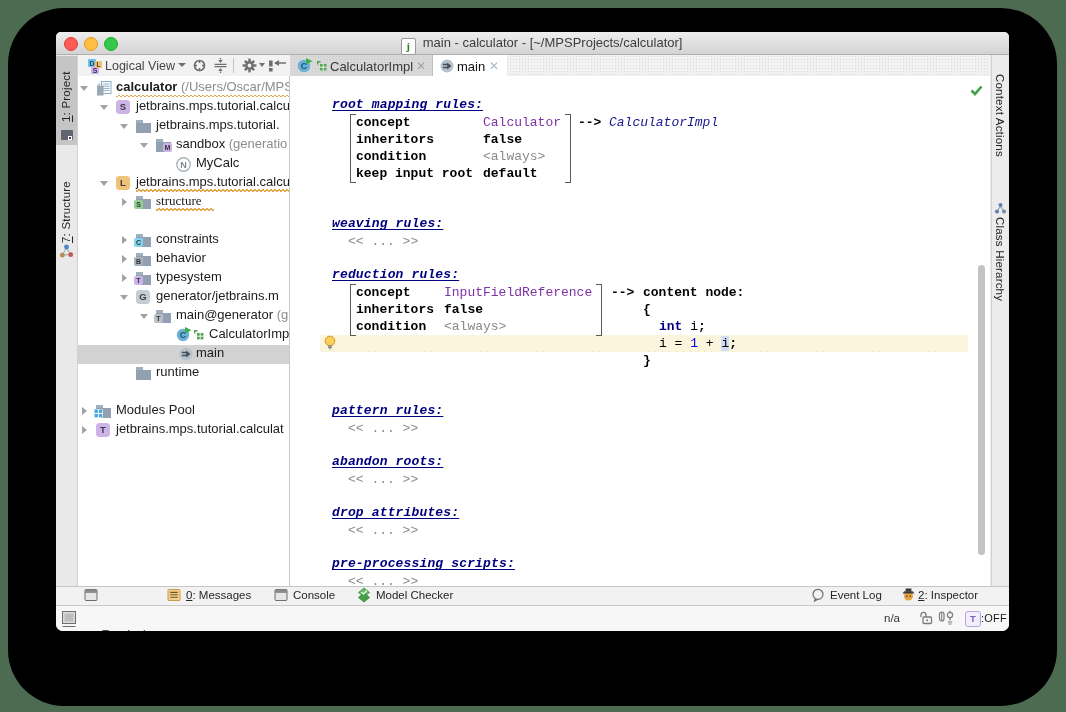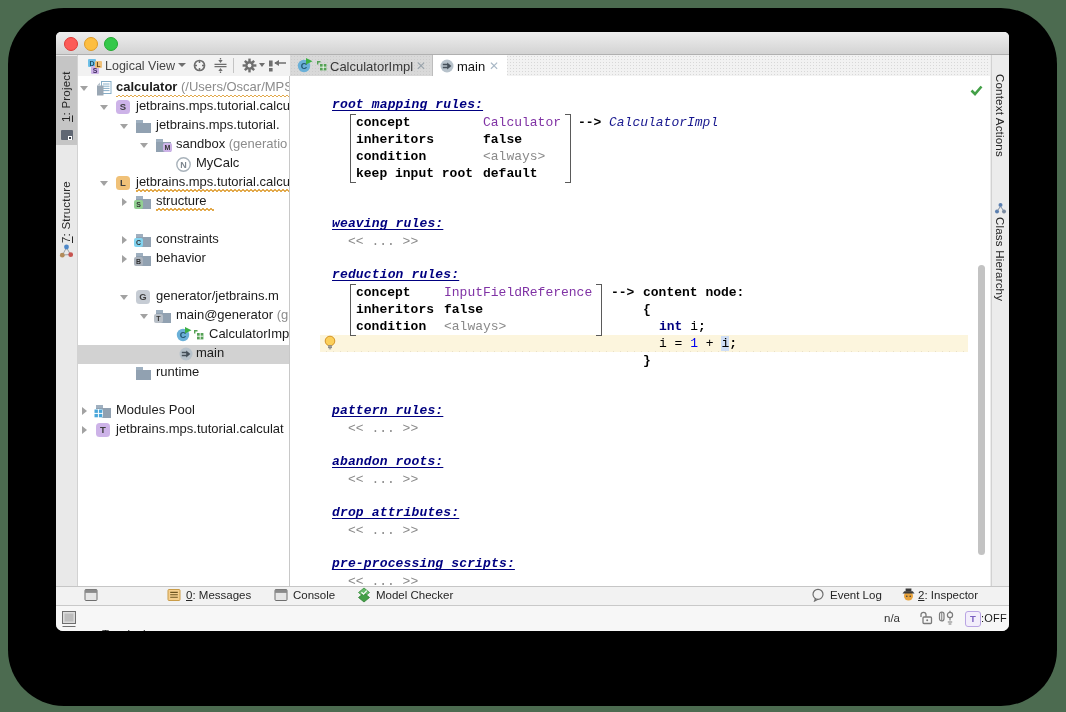--- a/index.html
+++ b/index.html
@@ -62,20 +62,21 @@
 </style>
 </head>
 <body>
 <div id="blackbg" class="abs"></div>
 <div id="win" class="abs">
 
   <div id="titlebar" class="abs"></div>
   <div class="abs light" style="left:8px;background:#fc5b57;border:0.5px solid #dd3c37;"></div>
   <div class="abs light" style="left:28px;background:#fdbe41;border:0.5px solid #de9b27;"></div>
   <div class="abs light" style="left:48px;background:#34c84a;border:0.5px solid #24a932;"></div>
+  <div id="title" class="abs"><span style="display:inline-block;width:13px;height:15px;background:#fdfdfd;border:1px solid #9a9a9a;border-radius:2px;vertical-align:-3px;font:bold 11px 'Liberation Serif',serif;color:#2e7d32;line-height:14px;">j</span>&nbsp; main - calculator - [~/MPSProjects/calculator]</div>
 
   <div id="hdr" class="abs"></div>
   <div class="abs" style="left:234px;top:23px;width:700px;height:21px;background-image:radial-gradient(circle,#d8d8d8 0.8px,transparent 0.9px);background-size:3px 3px;"></div>
   <div id="lstripe" class="abs"></div>
   <div id="rstripe" class="abs"></div>
   <div id="tab1" class="abs"></div>
   <div id="tab2" class="abs"></div>
 
   <div class="abs" style="left:0;top:24px;width:21px;height:89px;background:#c5c5c5;"></div>
   <div class="abs vlabL" style="left:4px;top:28px;height:62px;"><span class="u">1</span>: Project</div>
@@ -206,36 +207,43 @@
         <i class="tri-d" style="left:22px;"></i>
       <b class="badge" style="left:38px;background:#f0c178;">L</b>
       <span style="position:absolute;left:58px;">jetbrains.mps.tutorial.calcul</span>
       <div class="wavy" style="left:58px;top:15.5px;width:153px;"></div>
       </div>
     <div class="trow" style="top:116.5px;">
         <i class="tri-r" style="left:44px;"></i>
       <i class="tfold" style="left:58px;">
           <b class="fbadge" style="background:#92d092;">S</b>
         </i>
-      <span style="position:absolute;left:78px;">structure</span>
+      <span style="position:absolute;left:78px;font-family:Liberation Serif, serif;">structure</span>
       <div class="wavy" style="left:78px;top:15.5px;width:58px;"></div>
       </div>
     <div class="trow" style="top:154.5px;">
         <i class="tri-r" style="left:44px;"></i>
       <i class="tfold" style="left:58px;">
           <b class="fbadge" style="background:#83d4f0;">C</b>
         </i>
       <span style="position:absolute;left:78px;">constraints</span>
       </div>
     <div class="trow" style="top:173.5px;">
         <i class="tri-r" style="left:44px;"></i>
       <i class="tfold" style="left:58px;">
           <b class="fbadge" style="background:#aab2bc;">B</b>
         </i>
       <span style="position:absolute;left:78px;">behavior</span>
+      </div>
+    <div class="trow" style="top:192.5px;">
+        <i class="tri-r" style="left:44px;"></i>
+      <i class="tfold" style="left:58px;">
+          <b class="fbadge" style="background:#cdb3e8;">T</b>
+        </i>
+      <span style="position:absolute;left:78px;">typesystem</span>
       </div>
     <div class="trow" style="top:211.5px;">
         <i class="tri-d" style="left:42px;"></i>
       <b class="badge" style="left:58px;background:#c6ccd4;">G</b>
       <span style="position:absolute;left:78px;">generator/jetbrains.m</span>
       </div>
     <div class="trow" style="top:230.5px;">
         <i class="tri-d" style="left:62px;"></i>
       <i class="tfold" style="left:78px;">
           <b class="fbadge" style="background:#b8bfc7;">T</b>

